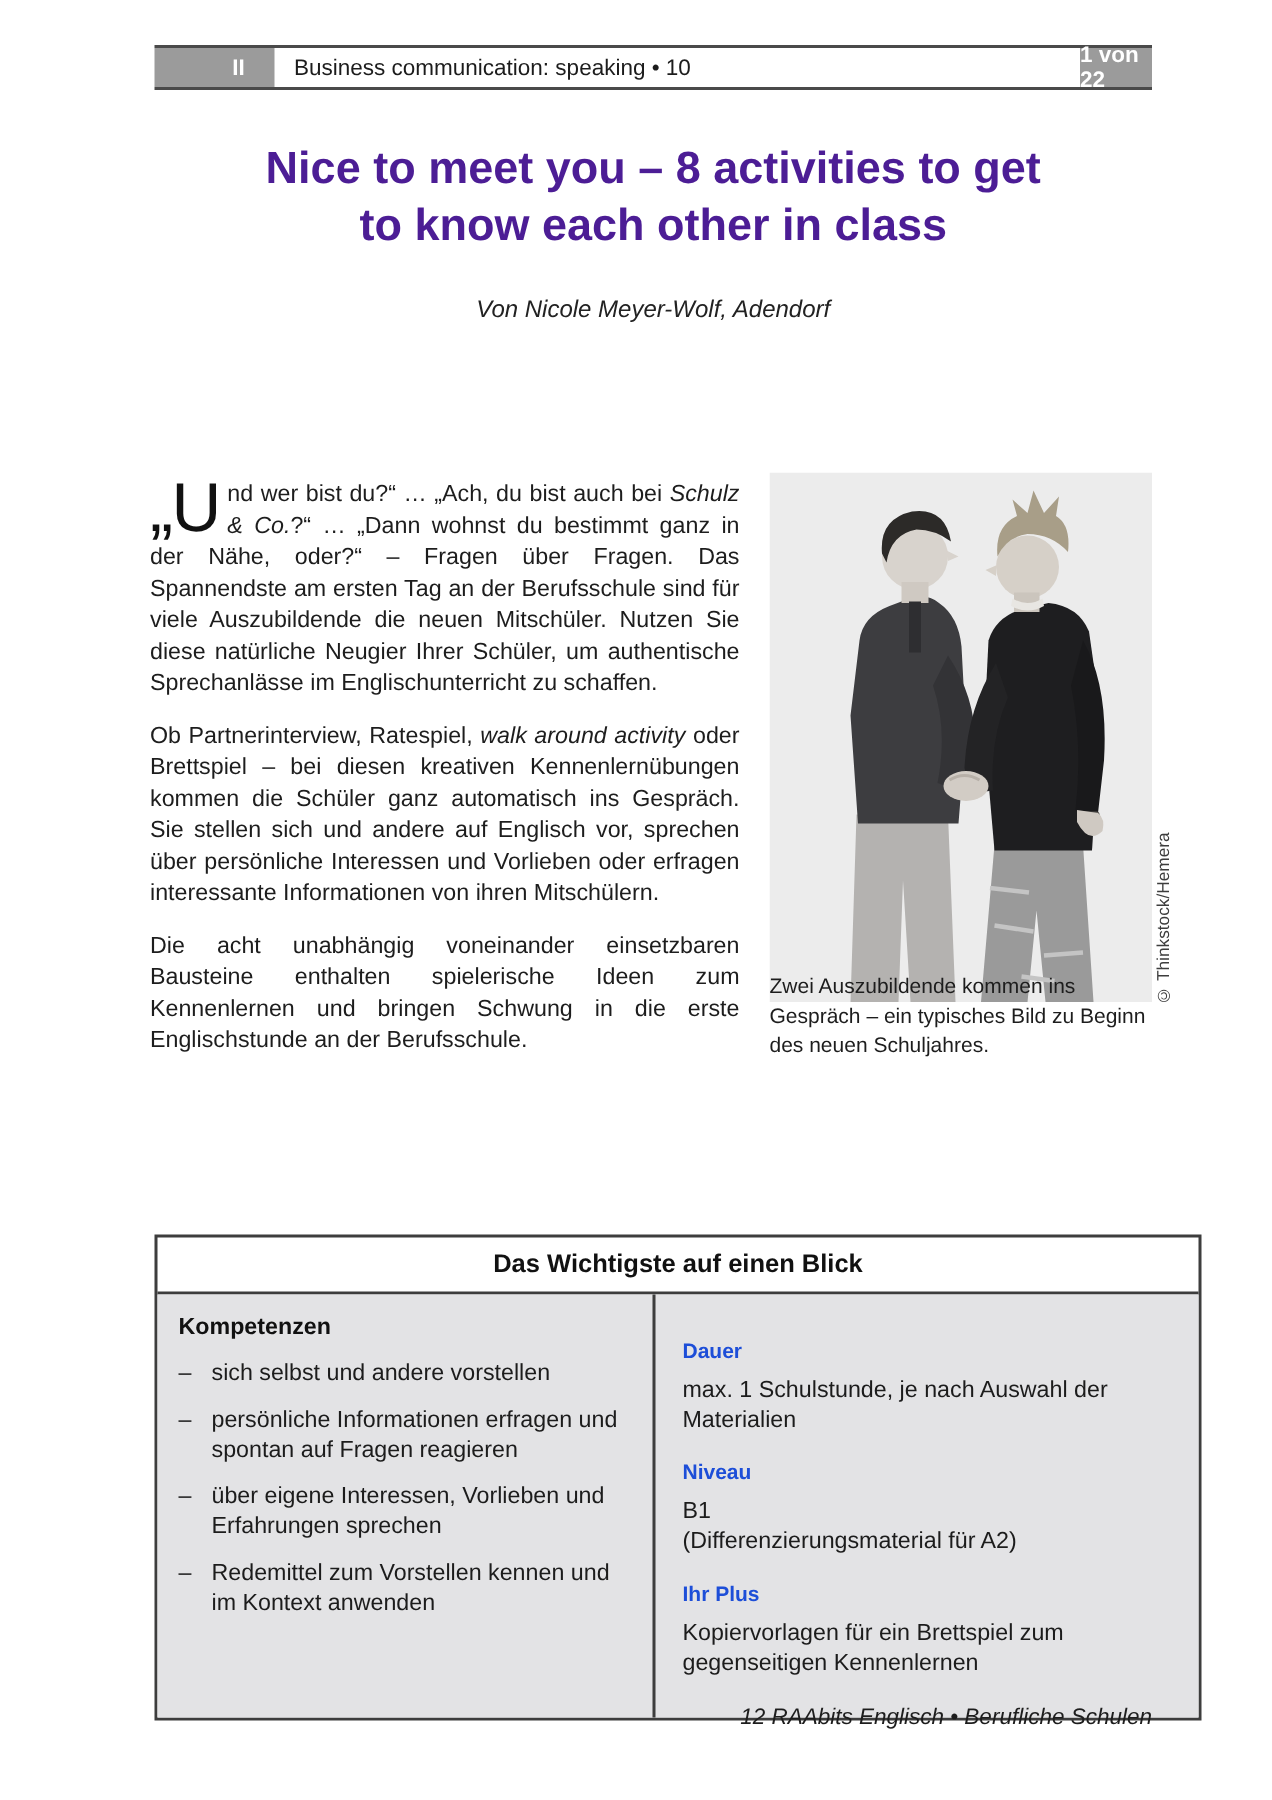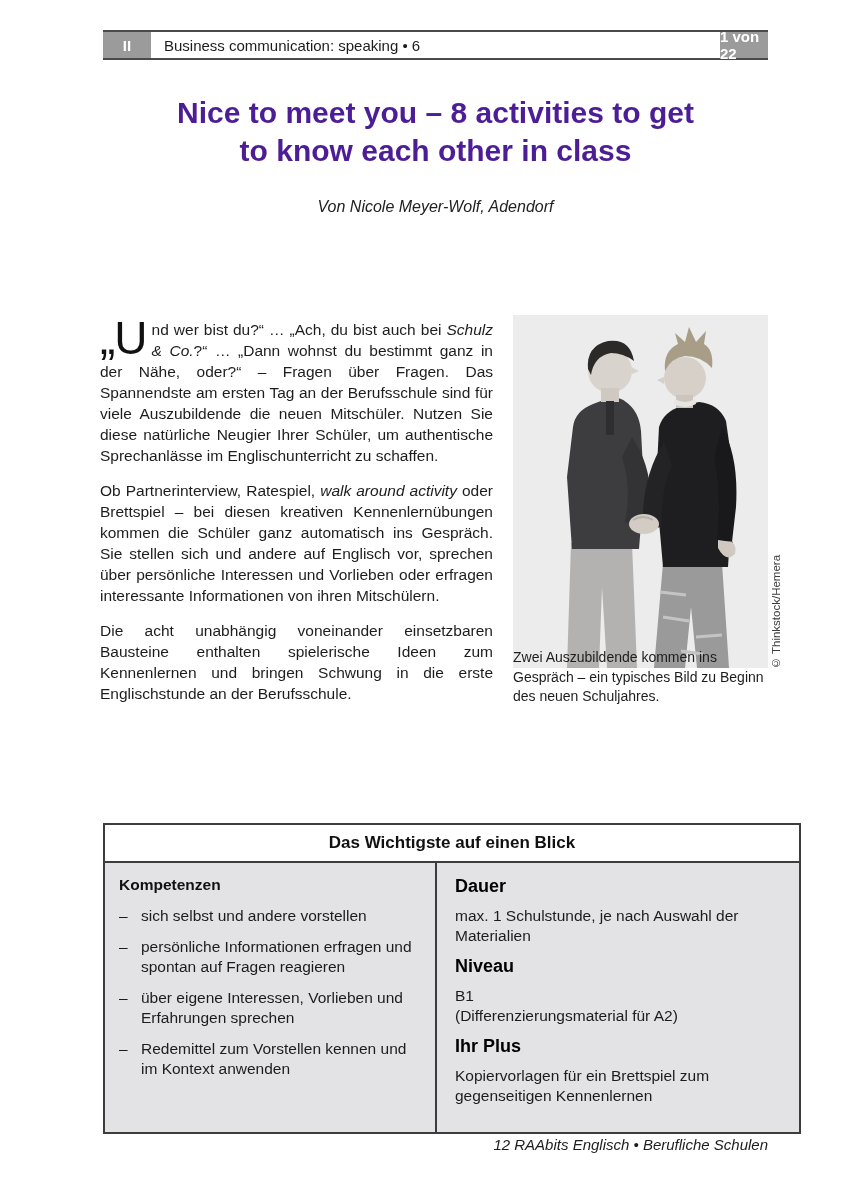--- a/index.html
+++ b/index.html
@@ -11,21 +11,21 @@
   
   .kopf {
     position:absolute; left:103px; top:30px; width:665px; height:26px;
     border-top:2px solid #4a4a4a; border-bottom:2px solid #4a4a4a;
     display:flex; align-items:stretch; font-size:15px;
   }
   .kopf .graybox {
     background:#9b9b9b; color:#ffffff; font-weight:bold;
     display:flex; align-items:center; justify-content:center;
   }
-  .kopf .roman { width:48px; }
+  .kopf .roman { width:48px;padding-left:32px; }
   .kopf .pageno { width:48px; font-size:15px; }
   .kopf .lefttxt { margin-left:13px; display:flex; align-items:center; }
   .kopf .spacer { flex:1; }
   .kopf .righttxt { margin-right:13px; display:flex; align-items:center; }
 
   
   .titleblock {
     position:absolute; left:103px; top:94px; width:665px; text-align:center;
     font-weight:bold; font-size:30px; line-height:38px; color:#4c1d95;
   }
@@ -70,39 +70,39 @@
   .infobox-body { display:flex; background:#e3e3e5; min-height:215px; }
   .cell-left {
     width:332px; box-sizing:border-box; border-right:2px solid #3d3d3d;
     padding:13px 14px 0 14px;
   }
   .cell-right { flex:1; box-sizing:border-box; padding:13px 16px 16px 18px; }
   .cell-h { font-weight:bold; font-size:15.5px; margin:0 0 12px 0; color:#111; }
   .klist { list-style:none; margin:0; padding:0; font-size:15.5px; line-height:20px; }
   .klist li { display:flex; margin:0 0 11px 0; }
   .klist .dash { width:22px; flex:0 0 22px; }
-  .sec-h { font-weight:bold; font-size:18px; margin:0 0 9px 0; color:#000000; }
+  .sec-h { font-weight:bold; font-size:14px; margin:16px 0 9px 0; color:#1d4ed8; }
   .sec-p { margin:0 0 10px 0; font-size:15.5px; line-height:20px; white-space:pre-line; }
 
   
   .footer {
     position:absolute; left:360px; top:1136px; width:408px; text-align:right;
     font-style:italic; font-size:15px; color:#1d1d1d;
   }
 </style>
 </head>
 <body>
 
 <div class="page">
 
   <div class="kopf">
     <div class="graybox roman">
       <span>II</span>
     </div>
-    <div class="lefttxt">Business communication: speaking • 6</div>
+    <div class="lefttxt">Business communication: speaking • 10</div>
     <div class="spacer"></div>
     <div class="graybox pageno">
       <span>1 von 22</span>
     </div>
   </div>
 
   <div class="titleblock">
     <div>Nice to meet you – 8 activities to get</div>
     <div>to know each other in class</div>
   </div>

